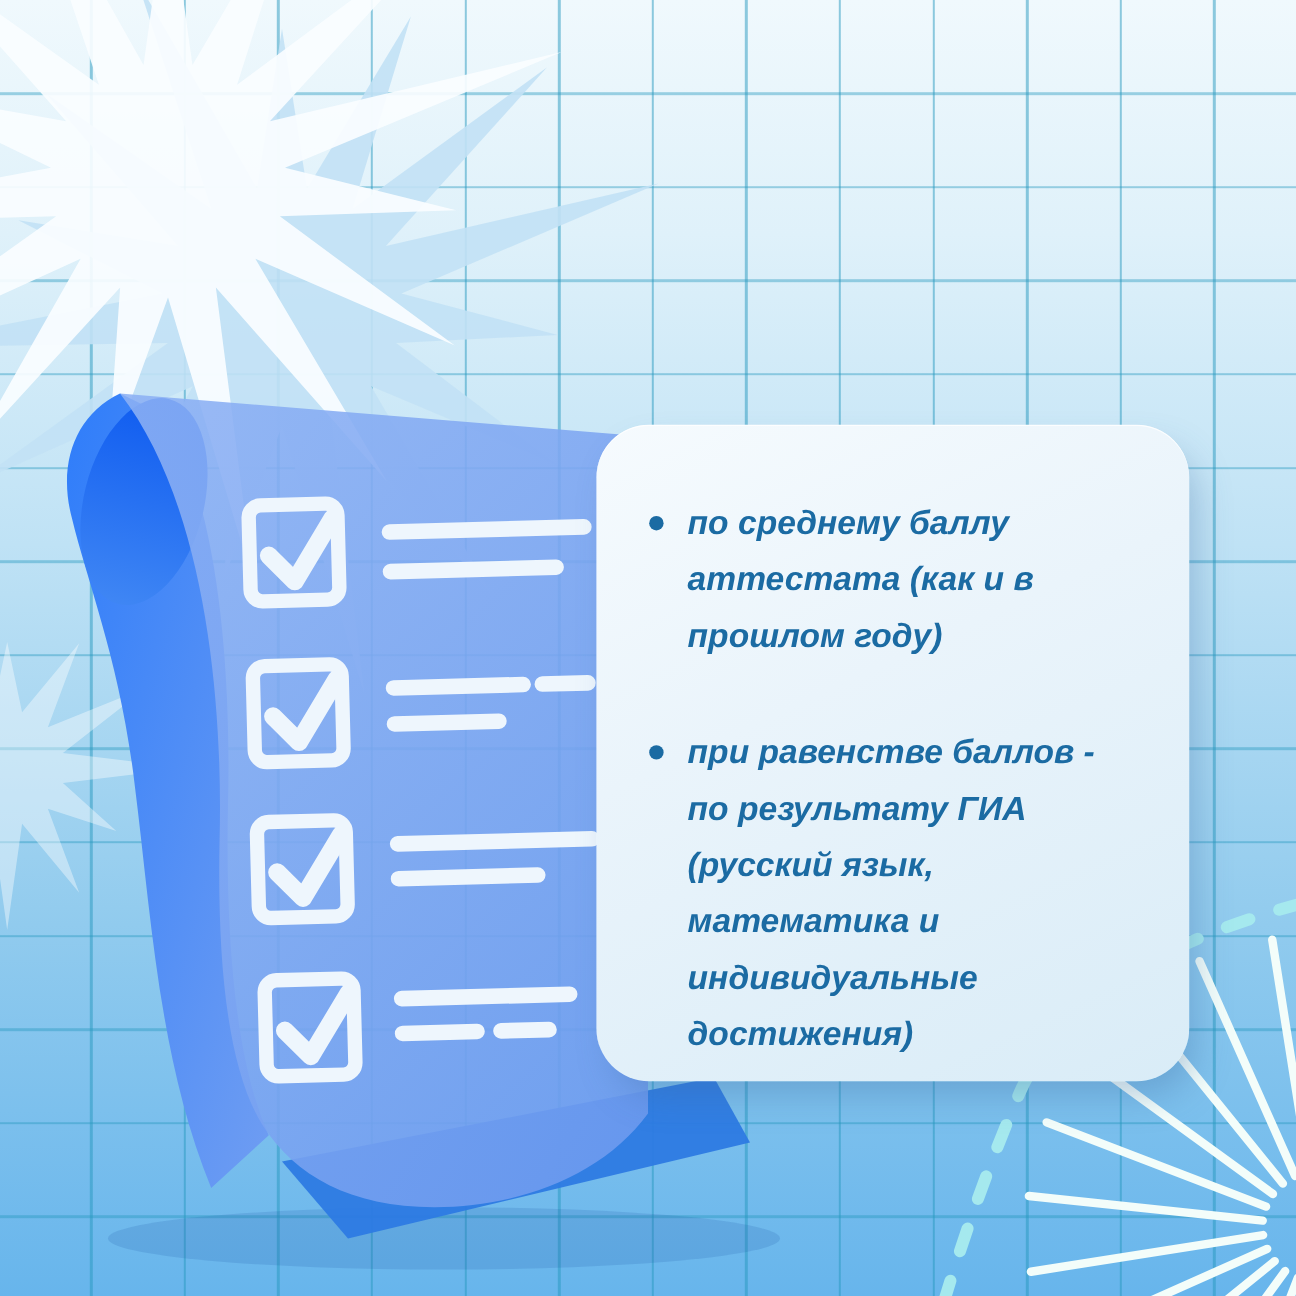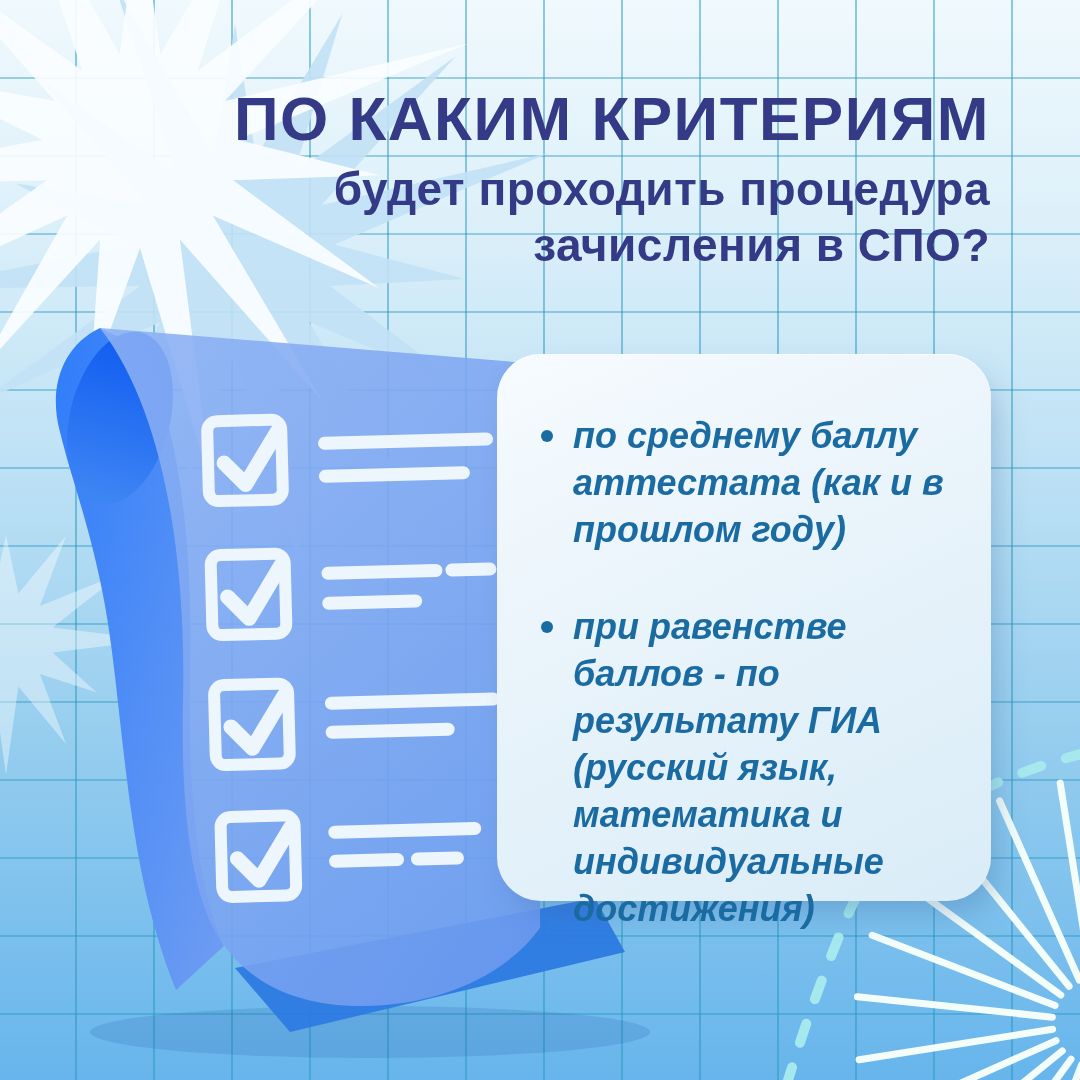--- a/index.html
+++ b/index.html
@@ -43,21 +43,21 @@
     border-radius:44px;
     background:linear-gradient(155deg,#f6fbfe 0%,#eaf4fb 40%,#d9ecf7 100%);
     box-shadow:10px 16px 30px -6px rgba(60,105,160,.35), inset 0 1px 0 rgba(255,255,255,.8);
     padding:58px 40px 0 76px;
   }
   .bullet-list{list-style:none;margin:0;padding:0;}
   .bullet-item{
     position:relative;
     color:#1b6ba3;
     font-style:italic;font-weight:700;
-    font-size:36px;line-height:47px;
+    font-size:28px;line-height:47px;
     max-width:372px;
   }
   .bullet-item + .bullet-item{margin-top:50px;}
   .bullet-item::before{
     content:"";position:absolute;left:-32px;top:18px;
     width:12px;height:12px;border-radius:50%;
     background:#1b6ba3;
   }
 </style>
 </head>
@@ -143,25 +143,20 @@
           <rect x="176" y="514" width="74" height="80" rx="10" fill="none" stroke="#eef6fd" stroke-width="12"></rect>
           <path d="M 192 556 L 213 578 L 246 526" fill="none" stroke="#eef6fd" stroke-width="15" stroke-linecap="round" stroke-linejoin="round"></path>
           <line x1="290" y1="532" x2="430" y2="532" stroke="#eef6fd" stroke-width="13" stroke-linecap="round"></line>
           <line x1="290" y1="561" x2="352" y2="561" stroke="#eef6fd" stroke-width="13" stroke-linecap="round"></line>
           <line x1="372" y1="561" x2="412" y2="561" stroke="#eef6fd" stroke-width="13" stroke-linecap="round"></line>
         </g>
       </g>
     </g>
   </svg>
 
-  <div class="title-block">
-    <div class="title-main">ПО КАКИМ КРИТЕРИЯМ</div>
-    <div class="title-sub">будет проходить процедура</div>
-    <div class="title-sub">зачисления в СПО?</div>
-  </div>
 
   <div class="criteria-card">
     <ul class="bullet-list">
       <li class="bullet-item">по среднему баллу аттестата (как и в прошлом году)</li>
       <li class="bullet-item">при равенстве баллов - по результату ГИА (русский язык, математика и индивидуальные достижения)</li>
     </ul>
   </div>
 
 </div>
 

